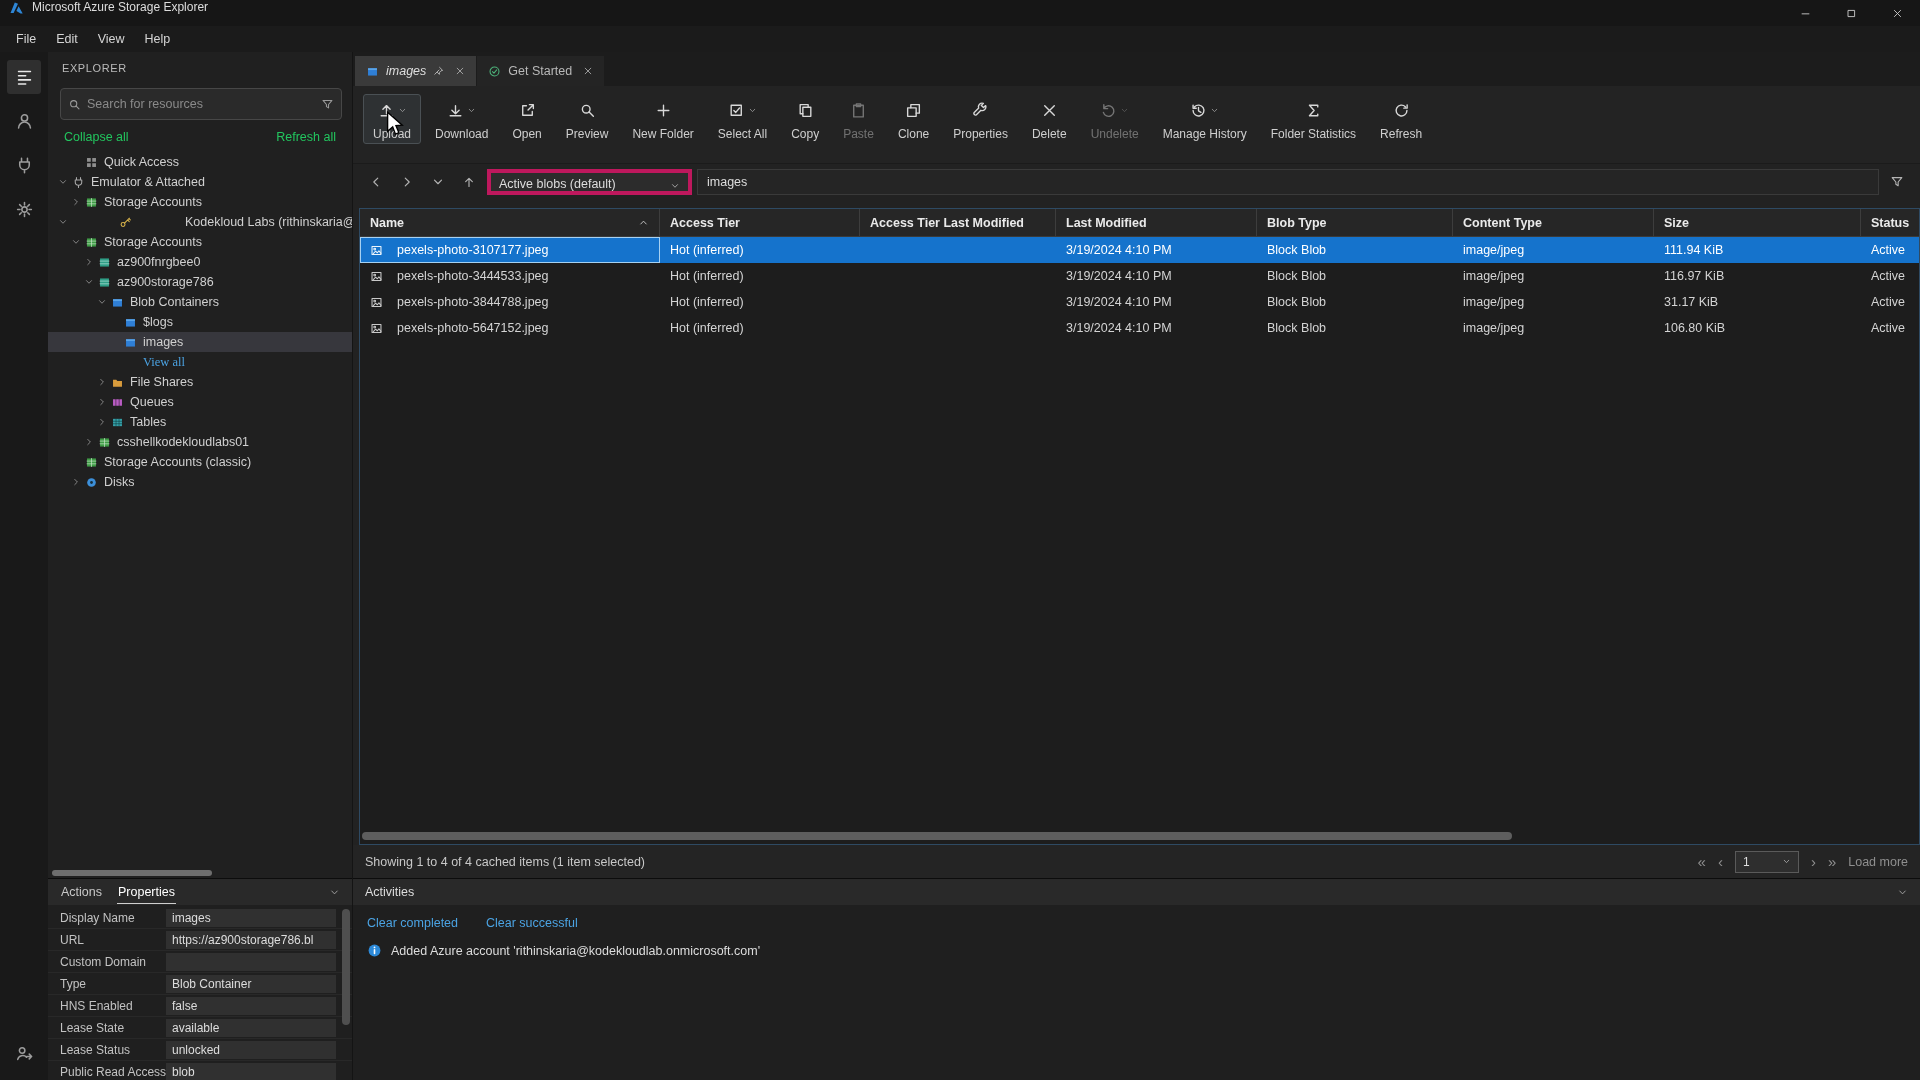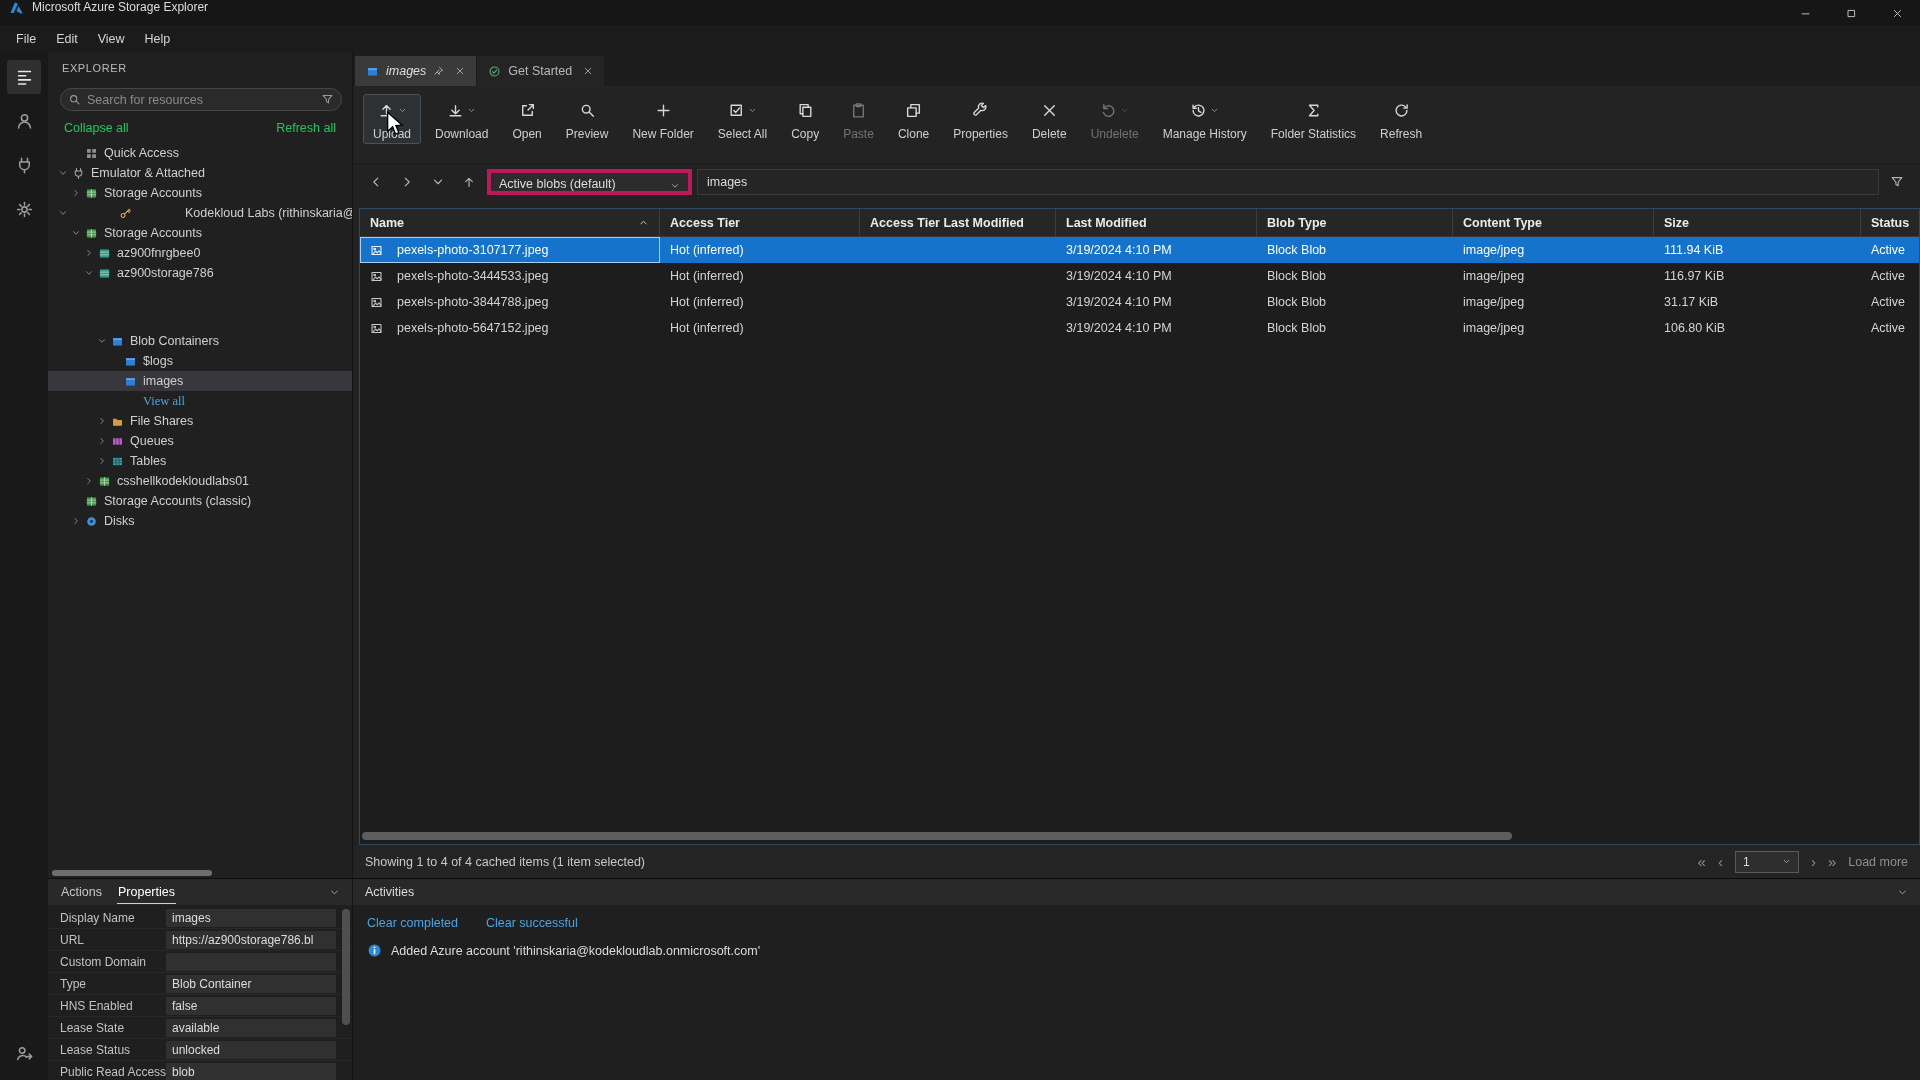--- a/index.html
+++ b/index.html
@@ -26,22 +26,22 @@
   .ab-icon{width:34px;height:34px;display:flex;align-items:center;justify-content:center;
     color:#9d9d9d;margin-bottom:10px}
   .ab-icon svg{width:19px;height:19px}
   .ab-icon.active{background:#2f2f2f;color:#e8e8e8;border-radius:3px}
   .ab-spacer{flex:1}
 
   
   .sidebar{width:305px;background:#202020;display:flex;flex-direction:column;
     border-right:1px solid #141414;min-width:305px}
   .explorer-header{height:30px;padding:10px 0 0 14px;font-size:11px;letter-spacing:.6px;color:#bbb}
-  .searchbox{margin:6px 10px 4px 12px;height:23px;background:#2a2a2a;border:1px solid #474747;
-    border-radius:12px;display:flex;align-items:center;padding:0 7px;gap:6px;color:#9a9a9a}
+  .searchbox{margin:6px 10px 4px 12px;height:32px;background:#2a2a2a;border:1px solid #474747;
+    border-radius:4px;display:flex;align-items:center;padding:0 7px;gap:6px;color:#9a9a9a}
   .searchbox svg{width:13px;height:13px}
   .searchbox input{flex:1;background:transparent;border:none;outline:none;color:#ddd;font-size:12.5px;min-width:0}
   .searchbox input::placeholder{color:#8a8a8a}
   .tree-links{display:flex;justify-content:space-between;padding:6px 16px 4px 16px;font-size:12.5px}
   .tree-links a{color:#22c55e;text-decoration:none}
   .tree{flex:1;overflow:hidden;padding-top:4px}
   .titem{height:20px;display:flex;align-items:center;font-size:12.5px;color:#d0d0d0;
     white-space:nowrap;overflow:hidden}
   .titem.selected{background:#37373d}
   .titem.link .tlab{color:#4ba3e3}
@@ -337,21 +337,21 @@
               </svg>
             </span>
             <span class="ticn">
               <svg viewBox="0 0 16 16" width="16" height="16" fill="none" stroke="currentColor" stroke-width="1.3" stroke-linecap="round" stroke-linejoin="round">
                 <rect x="2.5" y="3" width="11" height="10" fill="#2f9f87" stroke="none"></rect>
                 <path d="M2.5 6.3 h11 M2.5 9.6 h11" stroke="#bfe8df" stroke-width="0.8"></path>
               </svg>
             </span>
             <span class="tlab">az900storage786</span>
           </div>
-          <div class="titem" style="padding-left: 49px; margin-top: 48px;">
+          <div class="titem" style="padding-left: 49px;">
             <span class="chev">
               <svg viewBox="0 0 16 16" width="16" height="16" fill="none" stroke="currentColor" stroke-width="1.3" stroke-linecap="round" stroke-linejoin="round">
                 <path d="M4 5.8 l4 4.2 4 -4.2"></path>
               </svg>
             </span>
             <span class="ticn">
               <svg viewBox="0 0 16 16" width="16" height="16" fill="none" stroke="currentColor" stroke-width="1.3" stroke-linecap="round" stroke-linejoin="round">
                 <g stroke="none">
                   <path d="M2.5 4 h11 v9 H2.5 z" fill="#2f7fd6"></path>
                   <path d="M2.5 4 h11 v2.2 H2.5 z" fill="#5aa4e8"></path>

